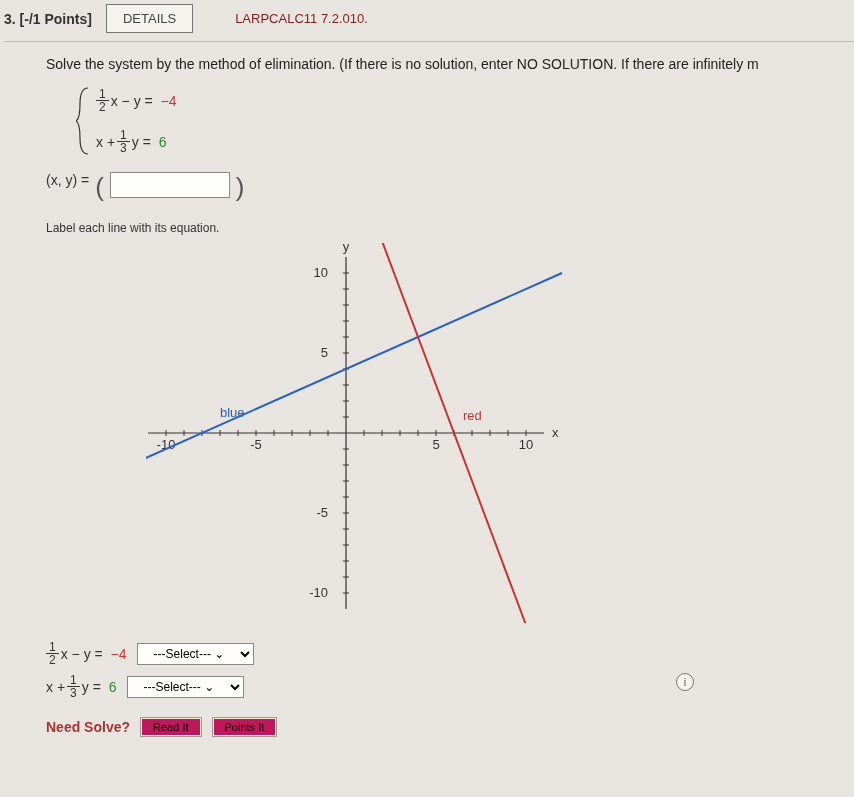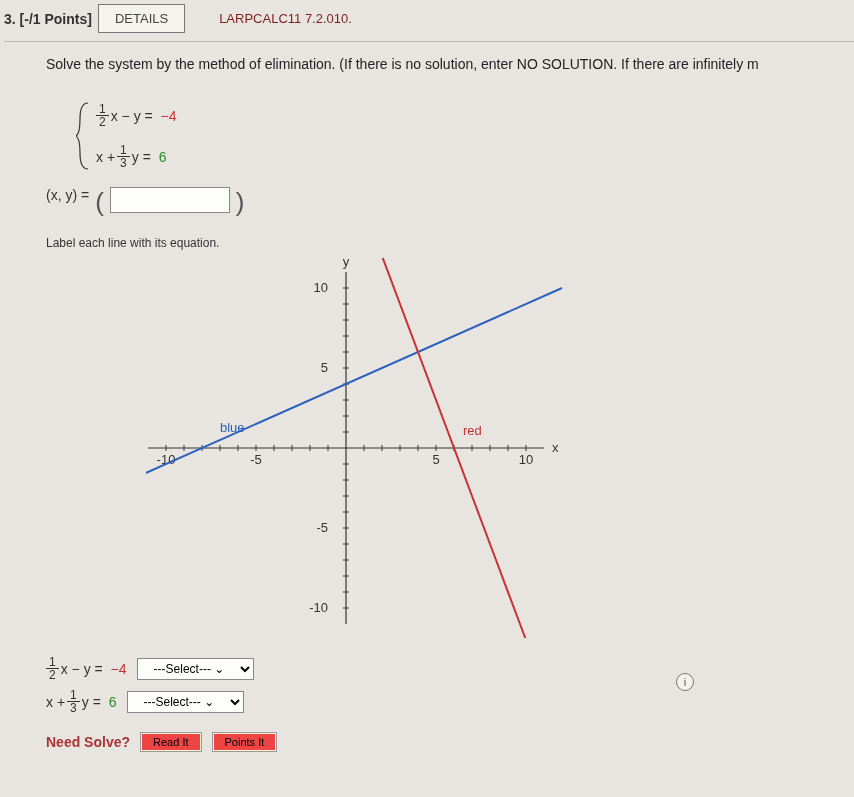--- a/index.html
+++ b/index.html
@@ -9,37 +9,38 @@
     color: #333;
     width: 854px;
     height: 797px;
     overflow: hidden;
     position: relative;
   }
   .page { padding: 4px 0 0 4px; }
   .header-row {
     display: flex;
     align-items: center;
+    gap: 8px;
     padding: 0 8px 8px 0;
   }
   .qnum { font-weight: bold; font-size: 14px; padding-right:6px;}
   .btn-outline {
     border: 1px solid #777;
     background: #f5f3ee;
     padding: 6px 16px;
     font-size: 13px;
     color: #444;
     cursor: pointer;
   }
   .refid { font-size: 13px; color: #7f1d1d; margin-left: 6px; padding-left: 28px; }
   .content {
     border-top: 1px solid #bbb;
     padding: 14px 30px 10px 42px;
   }
-  .intro { font-size: 14px; color: #222; margin-bottom: 29px; }
+  .intro { font-size: 14px; color: #222; margin-bottom: 14px; }
   .equations { margin: 8px 0 16px 30px; position: relative; }
   .brace-group { display:flex; align-items:center; }
   .brace-svg { width:14px; height:70px; }
   .eqs { display:flex; flex-direction:column; gap:16px; padding-left:6px;}
   .frac { display:inline-flex; flex-direction:column; align-items:center; vertical-align:middle; font-size:12px; line-height:1; }
   .frac .num { border-bottom:1px solid #333; padding:0 3px; }
   .frac .den { padding:0 3px; }
   .eqline { font-size:14px; display:flex; align-items:center; gap:2px;}
   .const-neg { color:#c33; }
   .const-pos { color:#2a8a2a; }
@@ -62,21 +63,21 @@
     font-size:11px; color:#555;
     display:flex; align-items:center; justify-content:center;
     background:#f5f3ee;
   }
   .selects { margin: 8px 0 18px 0; }
   .sel-row { display:flex; align-items:center; gap:10px; margin:8px 0; font-size:14px;}
   .sel { border:1px solid #888; background:#fdfdfa; font-size:12px; padding:2px 12px;}
   .help-row { display:flex; align-items:center; gap:10px; margin-top:14px;}
   .help-label { color:#a33; font-weight:bold; font-size:14px; }
   .help-btn {
-    border:1px solid #999; background:#ef4444;
+    border:1px solid #999; background:#be185d;
     font-size:11px; padding:3px 12px; cursor:pointer;
     box-shadow: inset 0 0 0 1px #fff3d6;
   }
 </style>
 </head>
 <body>
 
 <div class="page">
   <div class="header-row">
     <span class="qnum">

